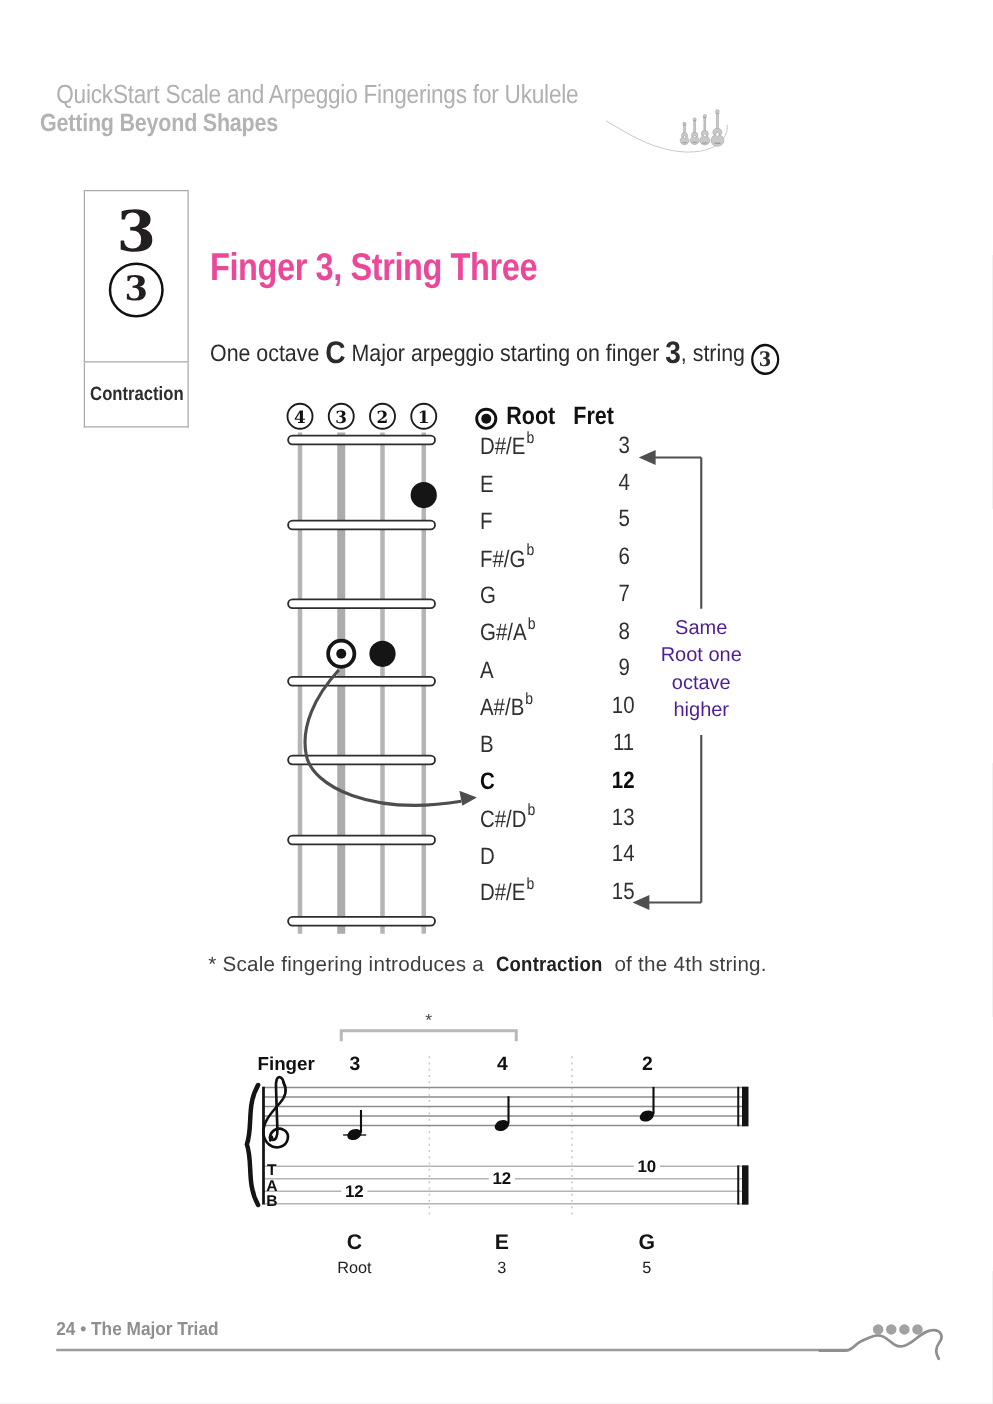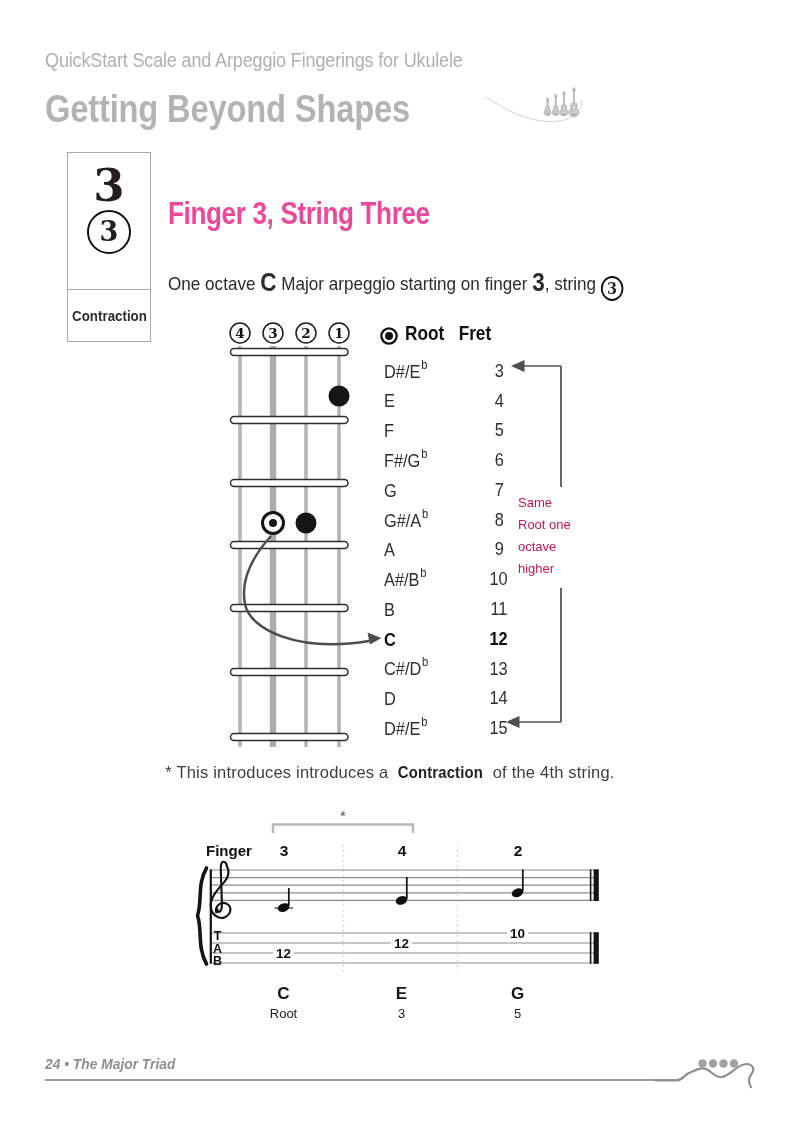--- a/index.html
+++ b/index.html
@@ -3,22 +3,22 @@
 <meta charset="utf-8">
 <style>
   html,body{margin:0;padding:0;background:#e8e8e8;}
   .page{position:relative;width:794px;height:1123px;background:#ffffff;margin:0 auto;
         font-family:"Liberation Sans",sans-serif;color:#231f20;overflow:hidden;}
   .abs{position:absolute;}
   .cx{display:inline-block;transform:scaleX(.86);transform-origin:0 50%;white-space:nowrap;}
   .cxc{display:inline-block;transform:scaleX(.86);transform-origin:50% 50%;white-space:nowrap;}
 
   
-  .series-title{left:45px;top:48px;font-size:21px;color:#b0b0b0;letter-spacing:-.2px;}
-  .page-title{left:45px;top:88px;font-size:38px;font-weight:bold;color:#b3b3b3;letter-spacing:-.2px;}
+  .series-title{left:45px;top:64px;font-size:21px;color:#b0b0b0;letter-spacing:-.2px;}
+  .page-title{left:32px;top:88px;font-size:20px;font-weight:bold;color:#b3b3b3;letter-spacing:-.2px;}
 
   
   .side-box{left:67px;top:152px;width:84px;background:#fff;}
   .side-box .top{border:1.3px solid #a9a9a9;height:136px;text-align:center;}
   .side-box .big3{font-family:"DejaVu Serif",serif;font-weight:bold;font-size:45px;line-height:1;margin-top:10px;}
   .side-box .circ3{width:40px;height:40px;border:2.6px solid #111;border-radius:50%;margin:2px auto 0 auto;
     font-family:"DejaVu Serif",serif;font-weight:bold;font-size:27px;line-height:40px;text-align:center;}
   .side-box .tag{border:1.3px solid #a9a9a9;border-top:none;height:51px;display:flex;align-items:center;justify-content:center;
     font-weight:bold;font-size:15.5px;color:#2d2d2d;}
 
@@ -28,40 +28,40 @@
   .lesson-subtitle b.bignote{font-size:25px;line-height:1;vertical-align:-1px;}
   .sub-circle{display:inline-block;width:21px;height:21px;border:2px solid #111;border-radius:50%;
     font-family:"DejaVu Serif",serif;font-weight:bold;font-size:16px;line-height:21px;text-align:center;vertical-align:-4px;}
 
   
   .tbl-header{top:322px;font-weight:bold;font-size:20px;color:#111;}
   .root-head{left:381px;}
   .fret-head{left:450px;width:50px;text-align:center;}
   .root-icon{display:inline-block;width:8px;height:8px;border-radius:50%;background:#111;
     box-shadow:0 0 0 2.5px #fff,0 0 0 4.8px #111;margin:0 12px 1px 4px;vertical-align:-1px;}
-  .trows{left:384px;top:356px;width:190px;}
+  .trows{left:384px;top:342px;width:190px;}
   .trow{position:relative;height:29.78px;display:flex;align-items:center;font-size:19px;color:#2f2f2f;}
   .trow .fret{position:absolute;left:75px;width:80px;text-align:center;}
   .trow sup{font-size:13px;position:relative;top:-2px;left:1px;}
   .trow.boldrow{font-weight:bold;color:#0c0c0c;}
-  .side-note{left:518px;top:492px;width:86px;font-size:13px;color:#be185d;
+  .side-note{left:518px;top:492px;width:86px;text-align:center;font-size:16px;color:#4c1d95;
     line-height:22px;white-space:pre-line;}
 
   
   .footnote{left:90px;top:763px;width:600px;text-align:center;font-size:16.5px;color:#3f3f3f;letter-spacing:.2px;}
   .footnote b{color:#222;}
 
   
   .chord{top:984px;width:90px;text-align:center;}
   .chord .cnote{font-weight:bold;font-size:17px;color:#141414;}
   .chord .cdeg{font-size:13px;color:#222;margin-top:2px;}
 
   
   .footer-rule{left:45px;top:1079px;width:633px;border-top:2px solid #9c9c9c;height:0;}
-  .footer-text{left:45px;top:1055px;font-weight:bold;font-size:15px;color:#8f8f8f;font-style:italic;}
+  .footer-text{left:45px;top:1055px;font-weight:bold;font-size:15px;color:#8f8f8f;}
 </style>
 </head>
 <body>
 
 <div class="page">
 
   <div class="abs series-title">
     <span class="cx">QuickStart Scale and Arpeggio Fingerings for Ukulele</span>
   </div>
   <div class="abs page-title">
@@ -240,21 +240,21 @@
         <span class="fret"><span class="cxc">15</span></span>
       </div>
   </div>
 
   <div class="abs side-note">Same
 Root one
 octave
 higher</div>
 
   <div class="abs footnote">
-    <span>* This introduces introduces a </span><b><span class="cxc" style="transform:scaleX(.9);">Contraction</span></b><span> of the 4th string.</span>
+    <span>* Scale fingering introduces a </span><b><span class="cxc" style="transform:scaleX(.9);">Contraction</span></b><span> of the 4th string.</span>
   </div>
 
   <svg class="abs" style="left:190px;top:800px;" width="430" height="240" viewBox="190 800 430 240">
 
     <g stroke="#c8c8c8" stroke-width="1.2" stroke-dasharray="1.6 3.4">
       <line x1="343.5" y1="845" x2="343.5" y2="972"></line>
       <line x1="457.5" y1="845" x2="457.5" y2="972"></line>
     </g>
 
     <path d="M273,833 L273,824.5 L413,824.5 L413,833" fill="none" stroke="#b8b8b8" stroke-width="2.4"></path>

